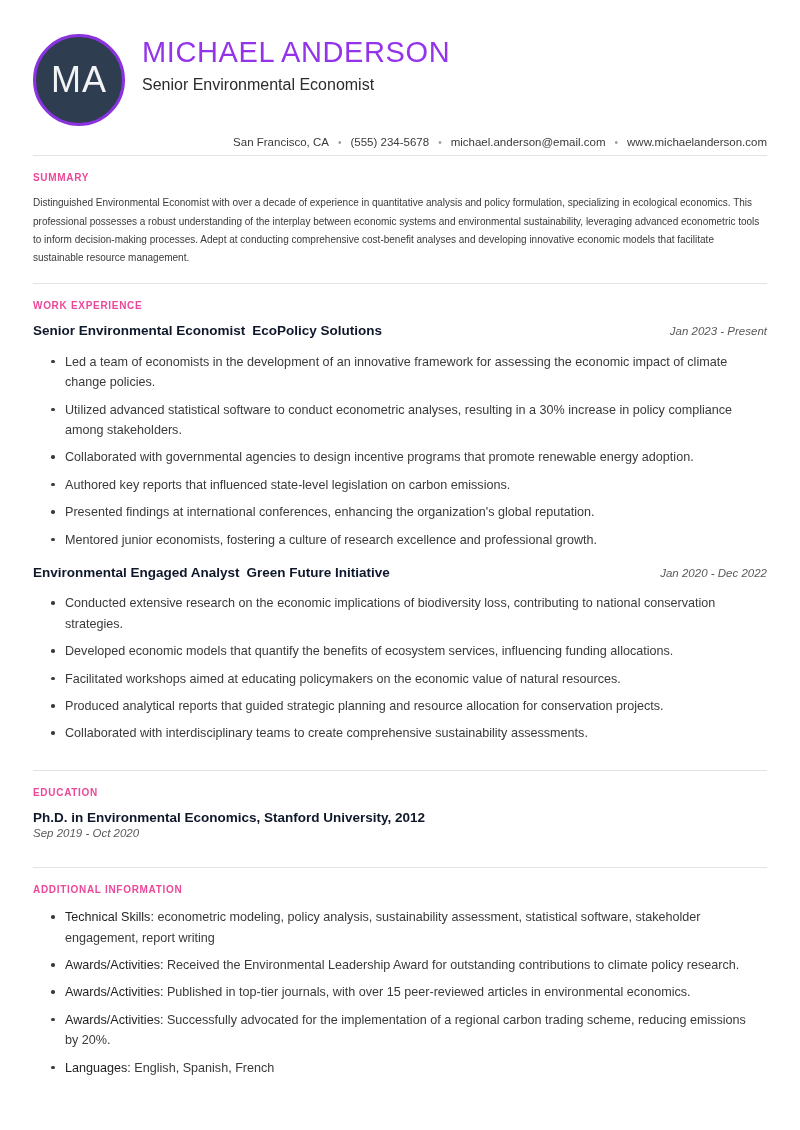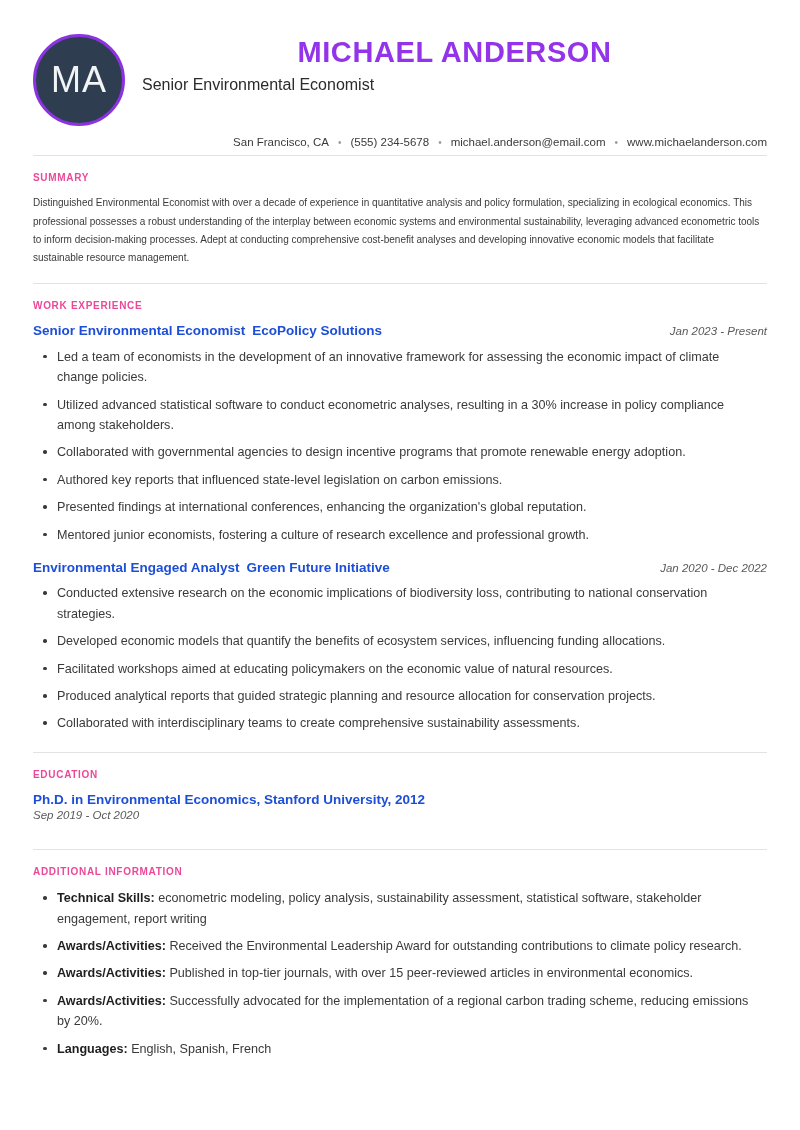--- a/index.html
+++ b/index.html
@@ -47,25 +47,24 @@
     line-height: 1;
   }
   .header-text {
     flex: 1 1 auto;
     min-width: 0;
     padding-top: 4px;
   }
   .full-name {
     color: #9333ea;
     font-size: 29px;
-    font-weight: bold;
+    font-weight: normal;
     letter-spacing: 0.6px;
     line-height: 1.15;
     margin: 0 0 6px 0;
-    text-align: center;
   }
   .job-title {
     color: #2b2b2b;
     font-size: 16px;
     font-weight: 400;
     line-height: 1.2;
     margin: 0 0 13px 0;
   }
   .contact-row {
     display: flex;
@@ -113,57 +112,57 @@
   .entry + .entry { margin-top: 14px; }
   .entry-head {
     display: flex;
     align-items: baseline;
     justify-content: space-between;
     margin-bottom: 7px;
   }
   .entry-heading {
     font-size: 13.5px;
     font-weight: bold;
-    color: #1d4ed8;
+    color: #0f172a;
     line-height: 1.3;
     padding-right: 14px;
   }
   .entry-heading .company { margin-left: 7px; }
   .entry-date {
     flex: 0 0 auto;
     font-size: 11.5px;
     font-style: italic;
     color: #5a5a5a;
     white-space: nowrap;
     line-height: 1.3;
   }
   ul.bullets {
     list-style: none;
-    margin: 4px;
+    margin: 12px;
     padding: 0;
   }
   ul.bullets > li {
     position: relative;
     padding-left: 20px;
     font-size: 12.6px;
     line-height: 1.62;
     color: #3a3a3a;
     margin-bottom: 7px;
   }
   ul.bullets > li:last-child { margin-bottom: 0; }
   ul.bullets > li::before {
     content: "";
     position: absolute;
     left: 6px; top: 8px;
     width: 3.5px; height: 3.5px;
     border-radius: 50%;
     background: #3a3a3a;
   }
   .bullet-label {
-    font-weight: bold;
+    font-weight: normal;
     color: #1f1f1f;
   }
   .edu-entry .entry-head { margin-bottom: 12px; flex-direction: column; }
 </style>
 </head>
 <body>
 
 <div class="page">
 
   <div class="header">

